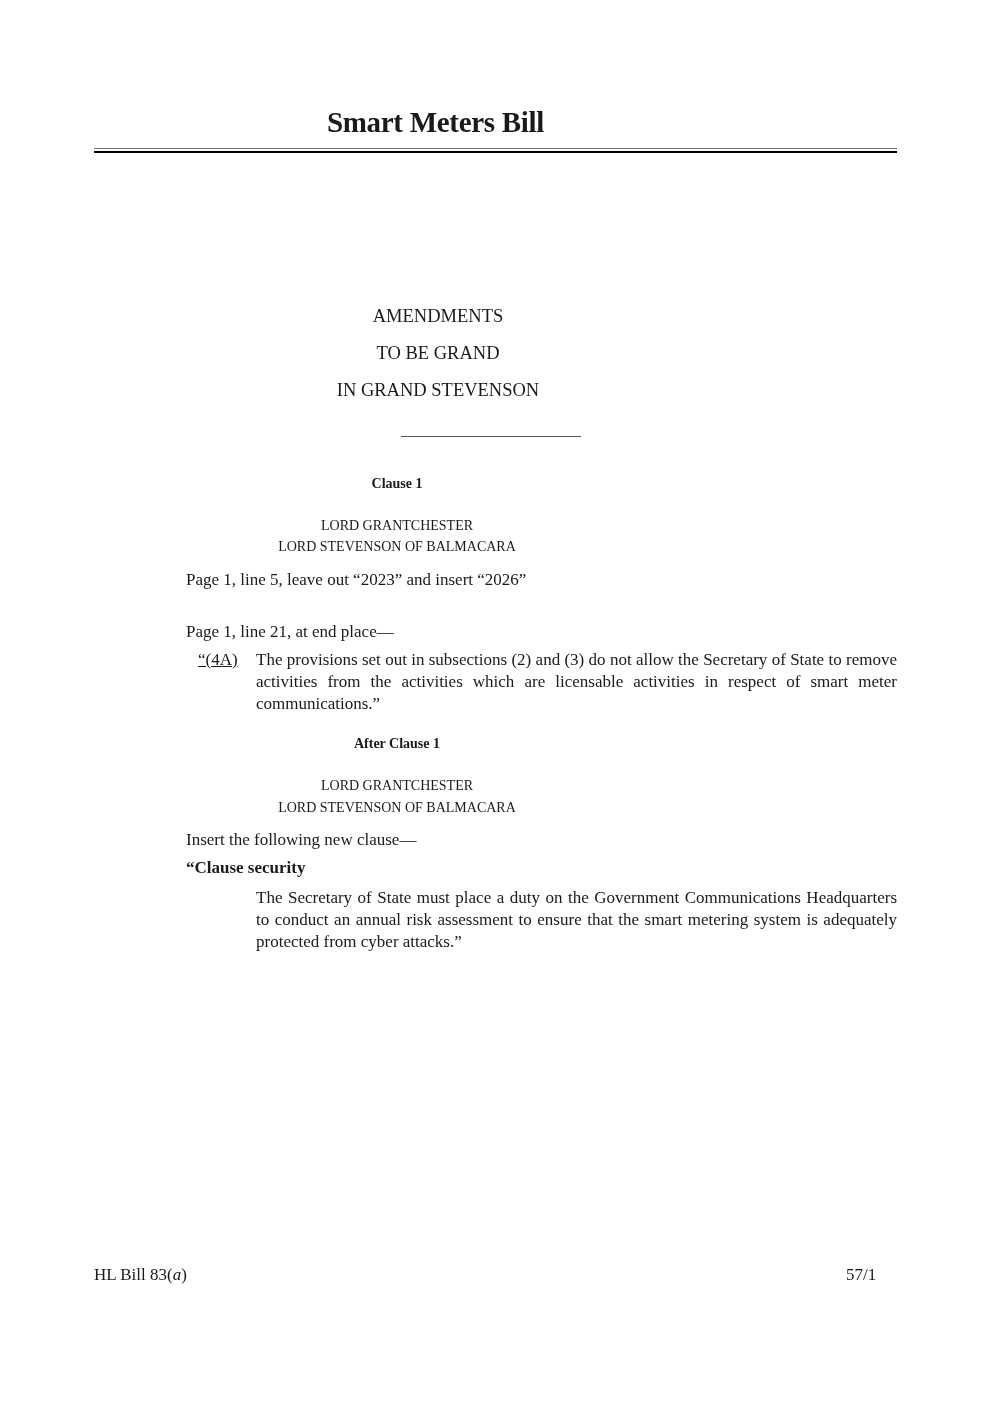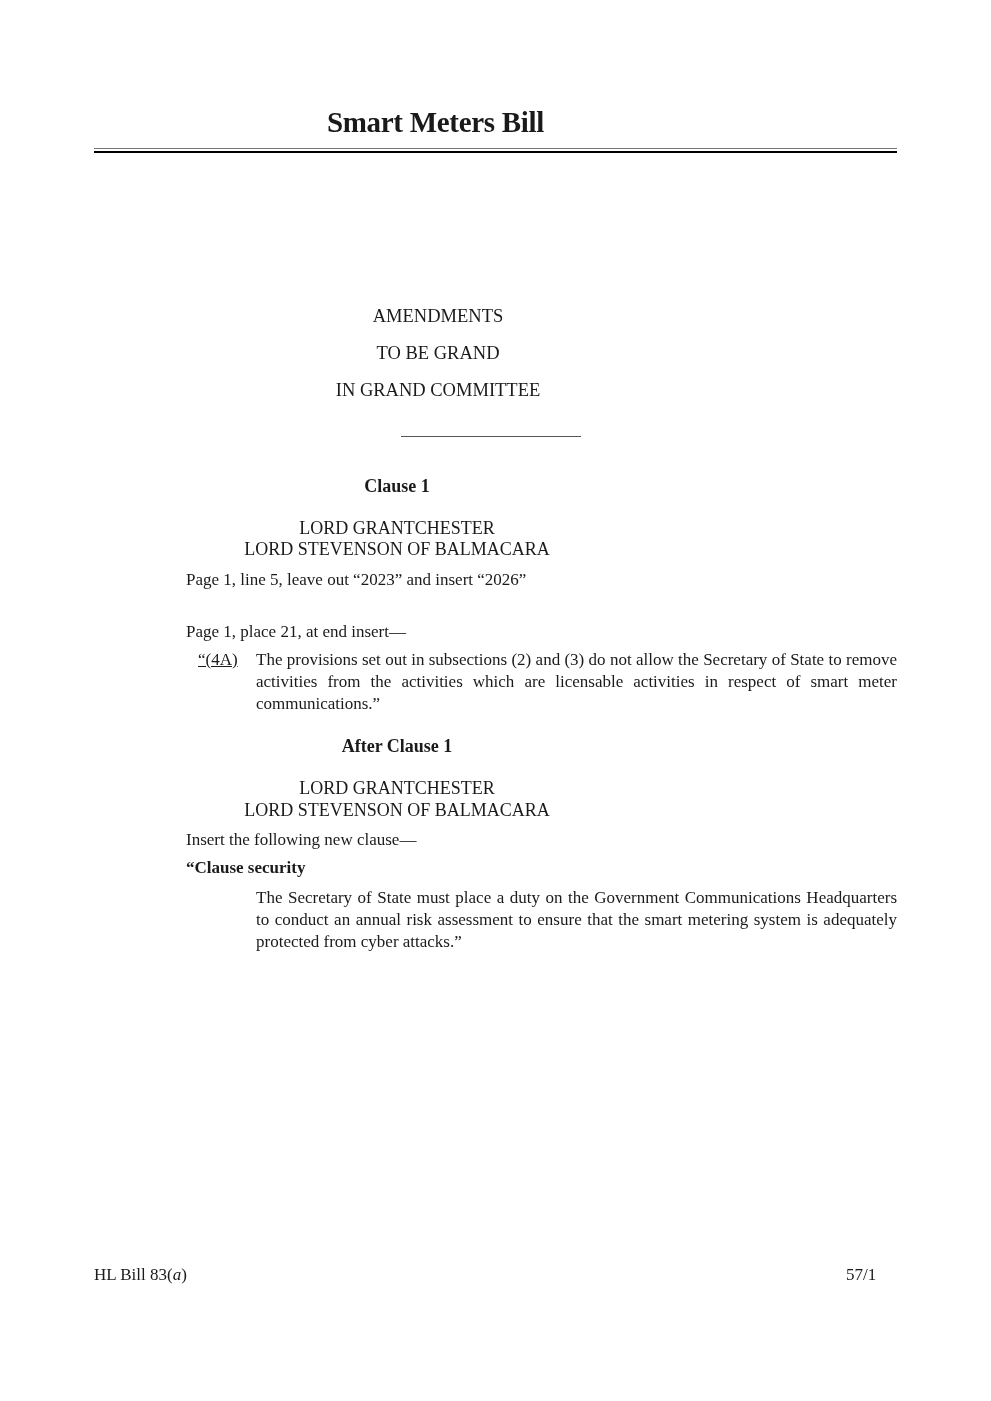--- a/index.html
+++ b/index.html
@@ -4,45 +4,45 @@
   <style>
     html, body { margin:0; padding:0; background:#ffffff; }
     body { width:991px; height:1401px; position:relative; overflow:hidden;
       font-family:"Liberation Serif", "DejaVu Serif", serif; color:#1a1a1a; }
     .abs { position:absolute; }
     .title { left:0; width:871px; top:106px; text-align:center; font-size:29px; font-weight:bold; letter-spacing:-0.3px; }
     .rule-thin { left:94px; width:803px; top:148px; height:1px; background:#777; }
     .rule-thick { left:94px; width:803px; top:151px; height:2px; background:#000; }
     .heading-line { left:0; width:876px; text-align:center; font-size:18.5px; }
     .short-rule { left:401px; width:180px; top:436px; height:1px; background:#555; }
-    .center { left:0; width:794px; text-align:center; font-size:18px; }
+    .center { left:0; width:794px; text-align:center; font-size:14px; }
     .bold { font-weight:bold; }
     .body-text { font-size:17px; line-height:22px; }
     .para { left:186px; width:698px; }
     .hang-label { left:198px; }
     .hang-text { left:256px; width:641px; text-align:justify; text-align-last:left; }
     .footer { top:1265px; font-size:17px; }
   </style>
 </head>
 <body>
 
 <div class="abs title">Smart Meters Bill</div>
 <div class="abs rule-thin"></div>
 <div class="abs rule-thick"></div>
 
 <div class="abs heading-line" style="top:306px;">AMENDMENTS</div>
 <div class="abs heading-line" style="top:343px;">TO BE GRAND</div>
-<div class="abs heading-line" style="top:380px;">IN GRAND COMMITTEE</div>
+<div class="abs heading-line" style="top:380px;">IN GRAND STEVENSON</div>
 <div class="abs short-rule"></div>
 
 <div class="abs center bold" style="top:476px;">Clause 1</div>
 <div class="abs center" style="top:518px;">LORD GRANTCHESTER</div>
 <div class="abs center" style="top:539px;">LORD STEVENSON OF BALMACARA</div>
 <div class="abs para body-text" style="top:569px;">Page 1, line 5, leave out “2023” and insert “2026”</div>
-<div class="abs para body-text" style="top:621px;">Page 1, place 21, at end insert—</div>
+<div class="abs para body-text" style="top:621px;">Page 1, line 21, at end place—</div>
 <div class="abs hang-label body-text" style="top:649px;text-decoration:underline;">“(4A)</div>
 <div class="abs hang-text body-text" style="top:649px;">The provisions set out in subsections (2) and (3) do not allow the Secretary of State to remove activities from the activities which are licensable activities in respect of smart meter communications.”</div>
 
 <div class="abs center bold" style="top:736px;">After Clause 1</div>
 <div class="abs center" style="top:778px;">LORD GRANTCHESTER</div>
 <div class="abs center" style="top:800px;">LORD STEVENSON OF BALMACARA</div>
 <div class="abs para body-text" style="top:829px;">Insert the following new clause—</div>
 <div class="abs para body-text bold" style="top:857px;">“Clause security</div>
 <div class="abs hang-text body-text" style="top:887px;">The Secretary of State must place a duty on the Government Communications Headquarters to conduct an annual risk assessment to ensure that the smart metering system is adequately protected from cyber attacks.”</div>
 

